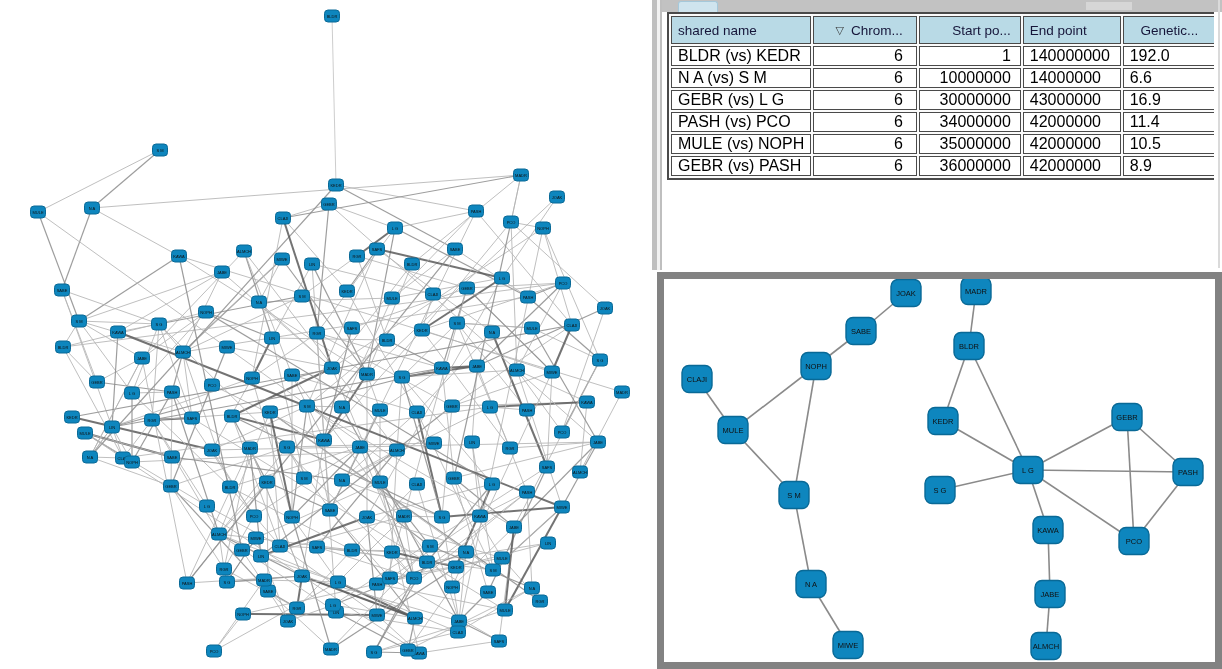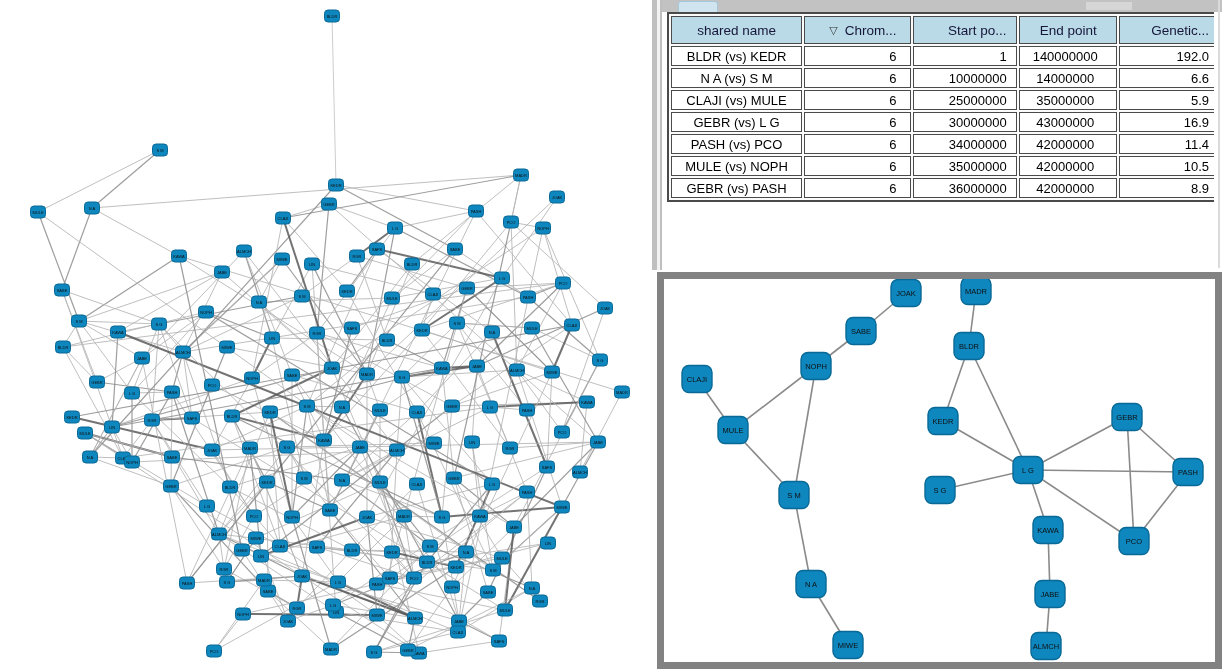--- a/index.html
+++ b/index.html
@@ -21,27 +21,27 @@
     position:absolute;left:667px;top:12px;
     border-collapse:separate;border-spacing:2px;
     background:#fbfbfb;border:2px solid #4a4a4a;
   }
   .genetics-table th{
     background:#b9dae6;border:1px solid #4a4a4a;color:#16163a;
     font-size:13.5px;font-weight:400;height:26px;padding:0 6px;white-space:nowrap;
   }
   .genetics-table td{
     border:1px solid #4a4a4a;background:#ffffff;color:#000;
-    font-size:13px;height:18px;padding:0 0;white-space:nowrap;
+    font-size:16px;height:18px;padding:0 6px;white-space:nowrap;
   }
-  .genetics-table .c0{width:118px;text-align:center;}
+  .genetics-table .c0{width:118px;text-align:left;}
   .genetics-table .c1{width:86px;text-align:right;padding-right:13px;}
   .genetics-table .c2{width:88px;text-align:right;padding-right:9px;margin-left:44px;}
-  .genetics-table .c3{width:86px;text-align:center;padding-right:5px;}
-  .genetics-table .c4{width:84px;text-align:right;padding-right:8px;margin-top:34px;}
+  .genetics-table .c3{width:86px;text-align:left;padding-right:5px;}
+  .genetics-table .c4{width:84px;padding-right:8px;margin-top:34px;}
   th .filter-glyph{font-size:11px;color:#333;margin-right:7px;display:inline-block;transform:translateY(-1px);}
   
   .right-gutter{position:absolute;left:1214px;top:12px;width:8px;height:258px;background:#fff;}
   .gutter-line{position:absolute;left:1218px;top:0px;width:2px;height:270px;background:#dadada;}
   
   .mid-gap{position:absolute;left:662px;top:268px;width:560px;height:4px;background:#fff;}
   
   .subnet-panel{
     position:absolute;left:657px;top:272px;width:565px;height:397px;
     background:#828282;box-sizing:border-box;padding:7px;
@@ -1124,27 +1124,20 @@
         <td class="c4">192.0</td>
       </tr>
       <tr>
         <td class="c0">N A (vs) S M</td>
         <td class="c1">6</td>
         <td class="c2">10000000</td>
         <td class="c3">14000000</td>
         <td class="c4">6.6</td>
       </tr>
       <tr>
-        <td class="c0">CLAJI (vs) MULE</td>
-        <td class="c1">6</td>
-        <td class="c2">25000000</td>
-        <td class="c3">35000000</td>
-        <td class="c4">5.9</td>
-      </tr>
-      <tr>
         <td class="c0">GEBR (vs) L G</td>
         <td class="c1">6</td>
         <td class="c2">30000000</td>
         <td class="c3">43000000</td>
         <td class="c4">16.9</td>
       </tr>
       <tr>
         <td class="c0">PASH (vs) PCO</td>
         <td class="c1">6</td>
         <td class="c2">34000000</td>

